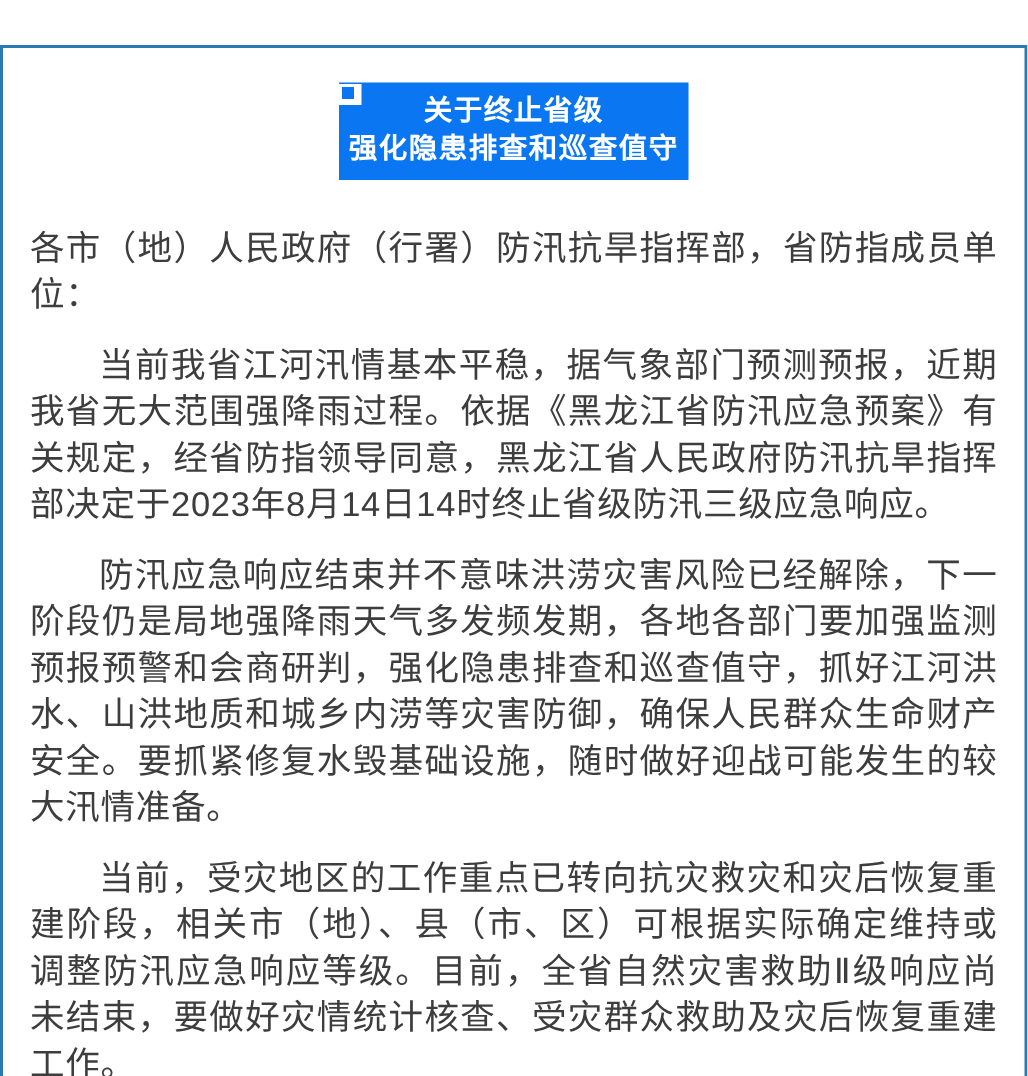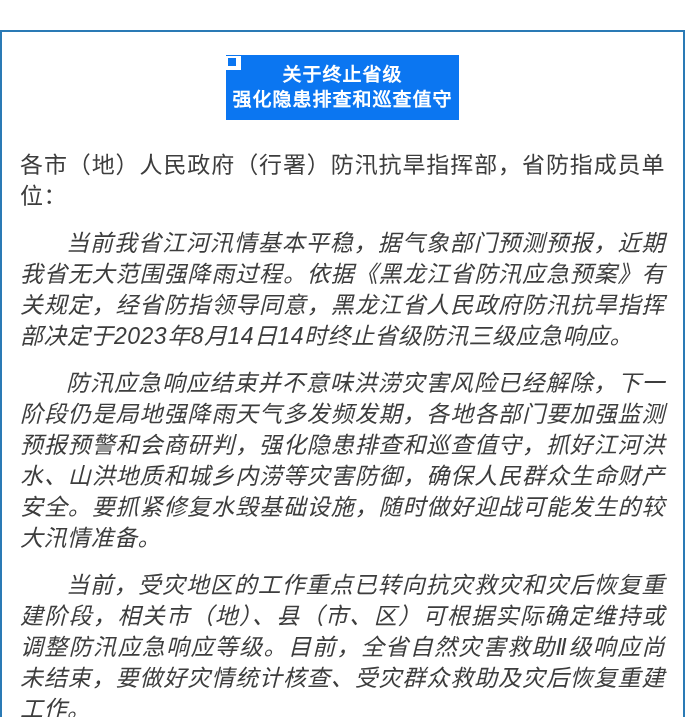--- a/index.html
+++ b/index.html
@@ -60,21 +60,20 @@
     line-height: 31px;
     letter-spacing: 0.5px;
     text-align: justify;
   }
   .salutation {
     margin: 30px 0 0 0;
   }
   .para {
     margin: 16px 0 0 0;
     text-indent: 2em;
-    font-style: italic;
   }
   .signature {
     margin-top: 28px;
     text-align: right;
   }
   .signature p {
     margin: 0;
     line-height: 40px;
   }
 </style>

